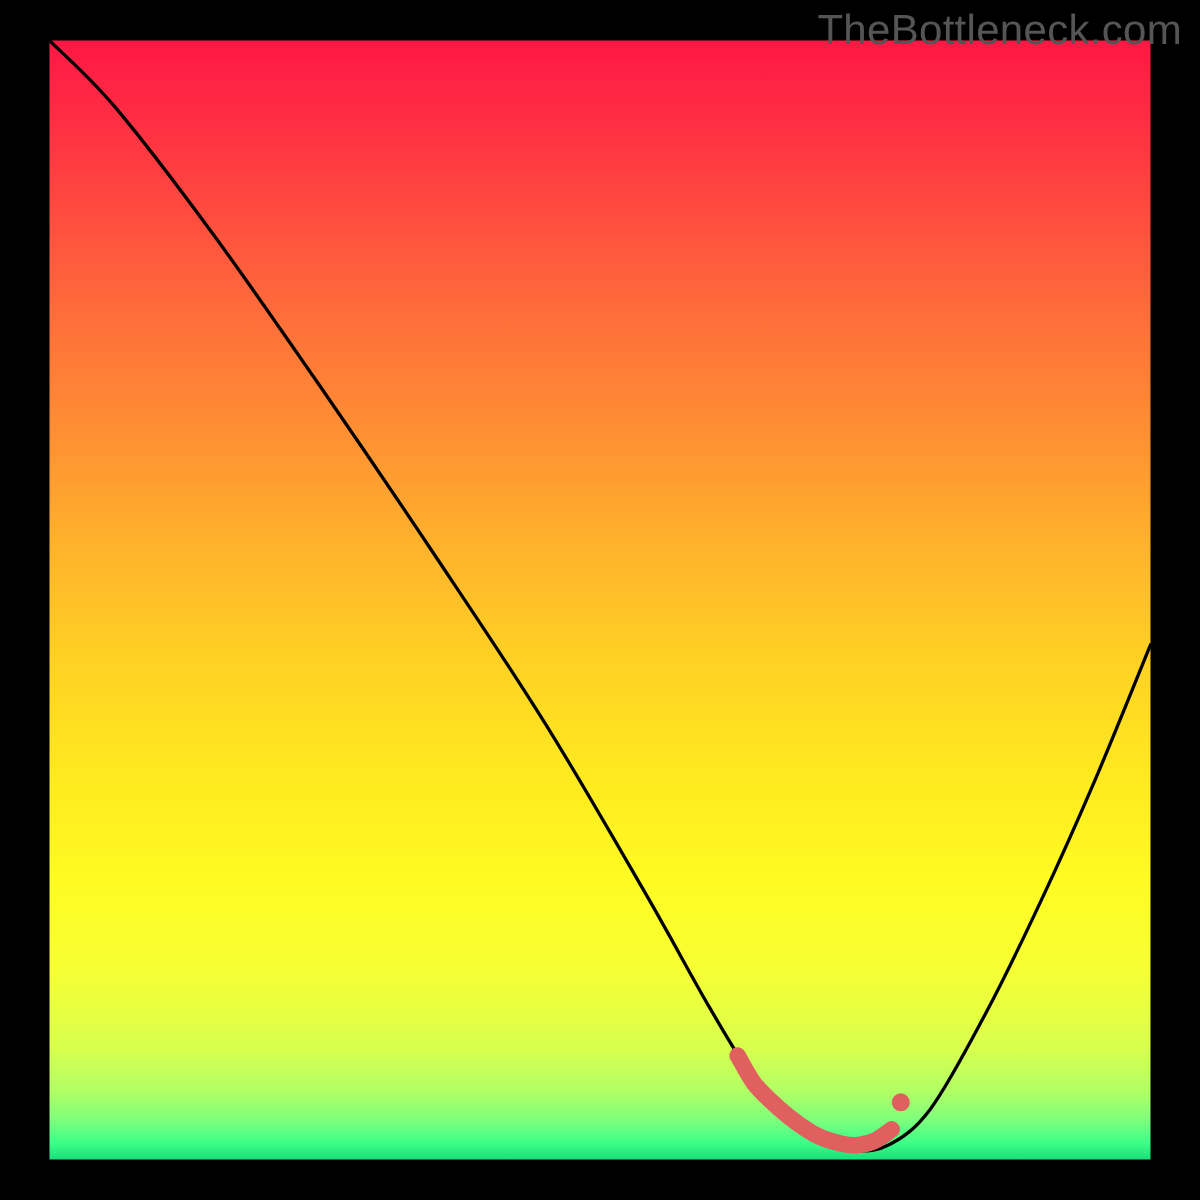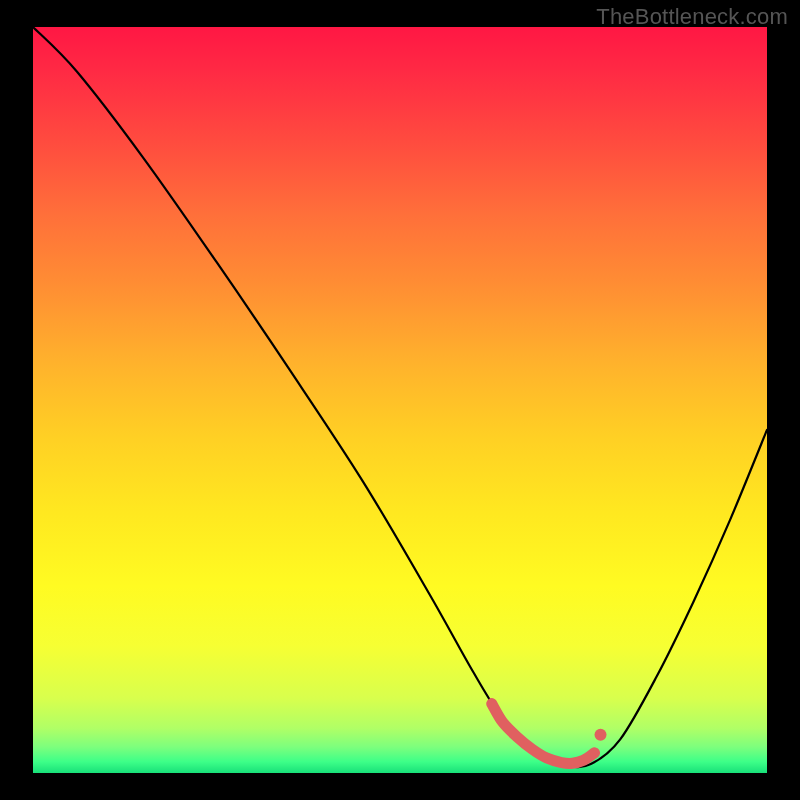--- a/index.html
+++ b/index.html
@@ -13,21 +13,21 @@
   }
   .chart-wrap {
     position: relative;
     width: 800px;
     height: 800px;
   }
   .watermark {
     position: absolute;
     top: 4px;
     right: 12px;
-    font-size: 22px;
+    font-size: 28px;
     font-weight: 500;
     color: #555;
     letter-spacing: 0.2px;
     z-index: 10;
   }
   svg {
     position: absolute;
     top: 0;
     left: 0;
   }

